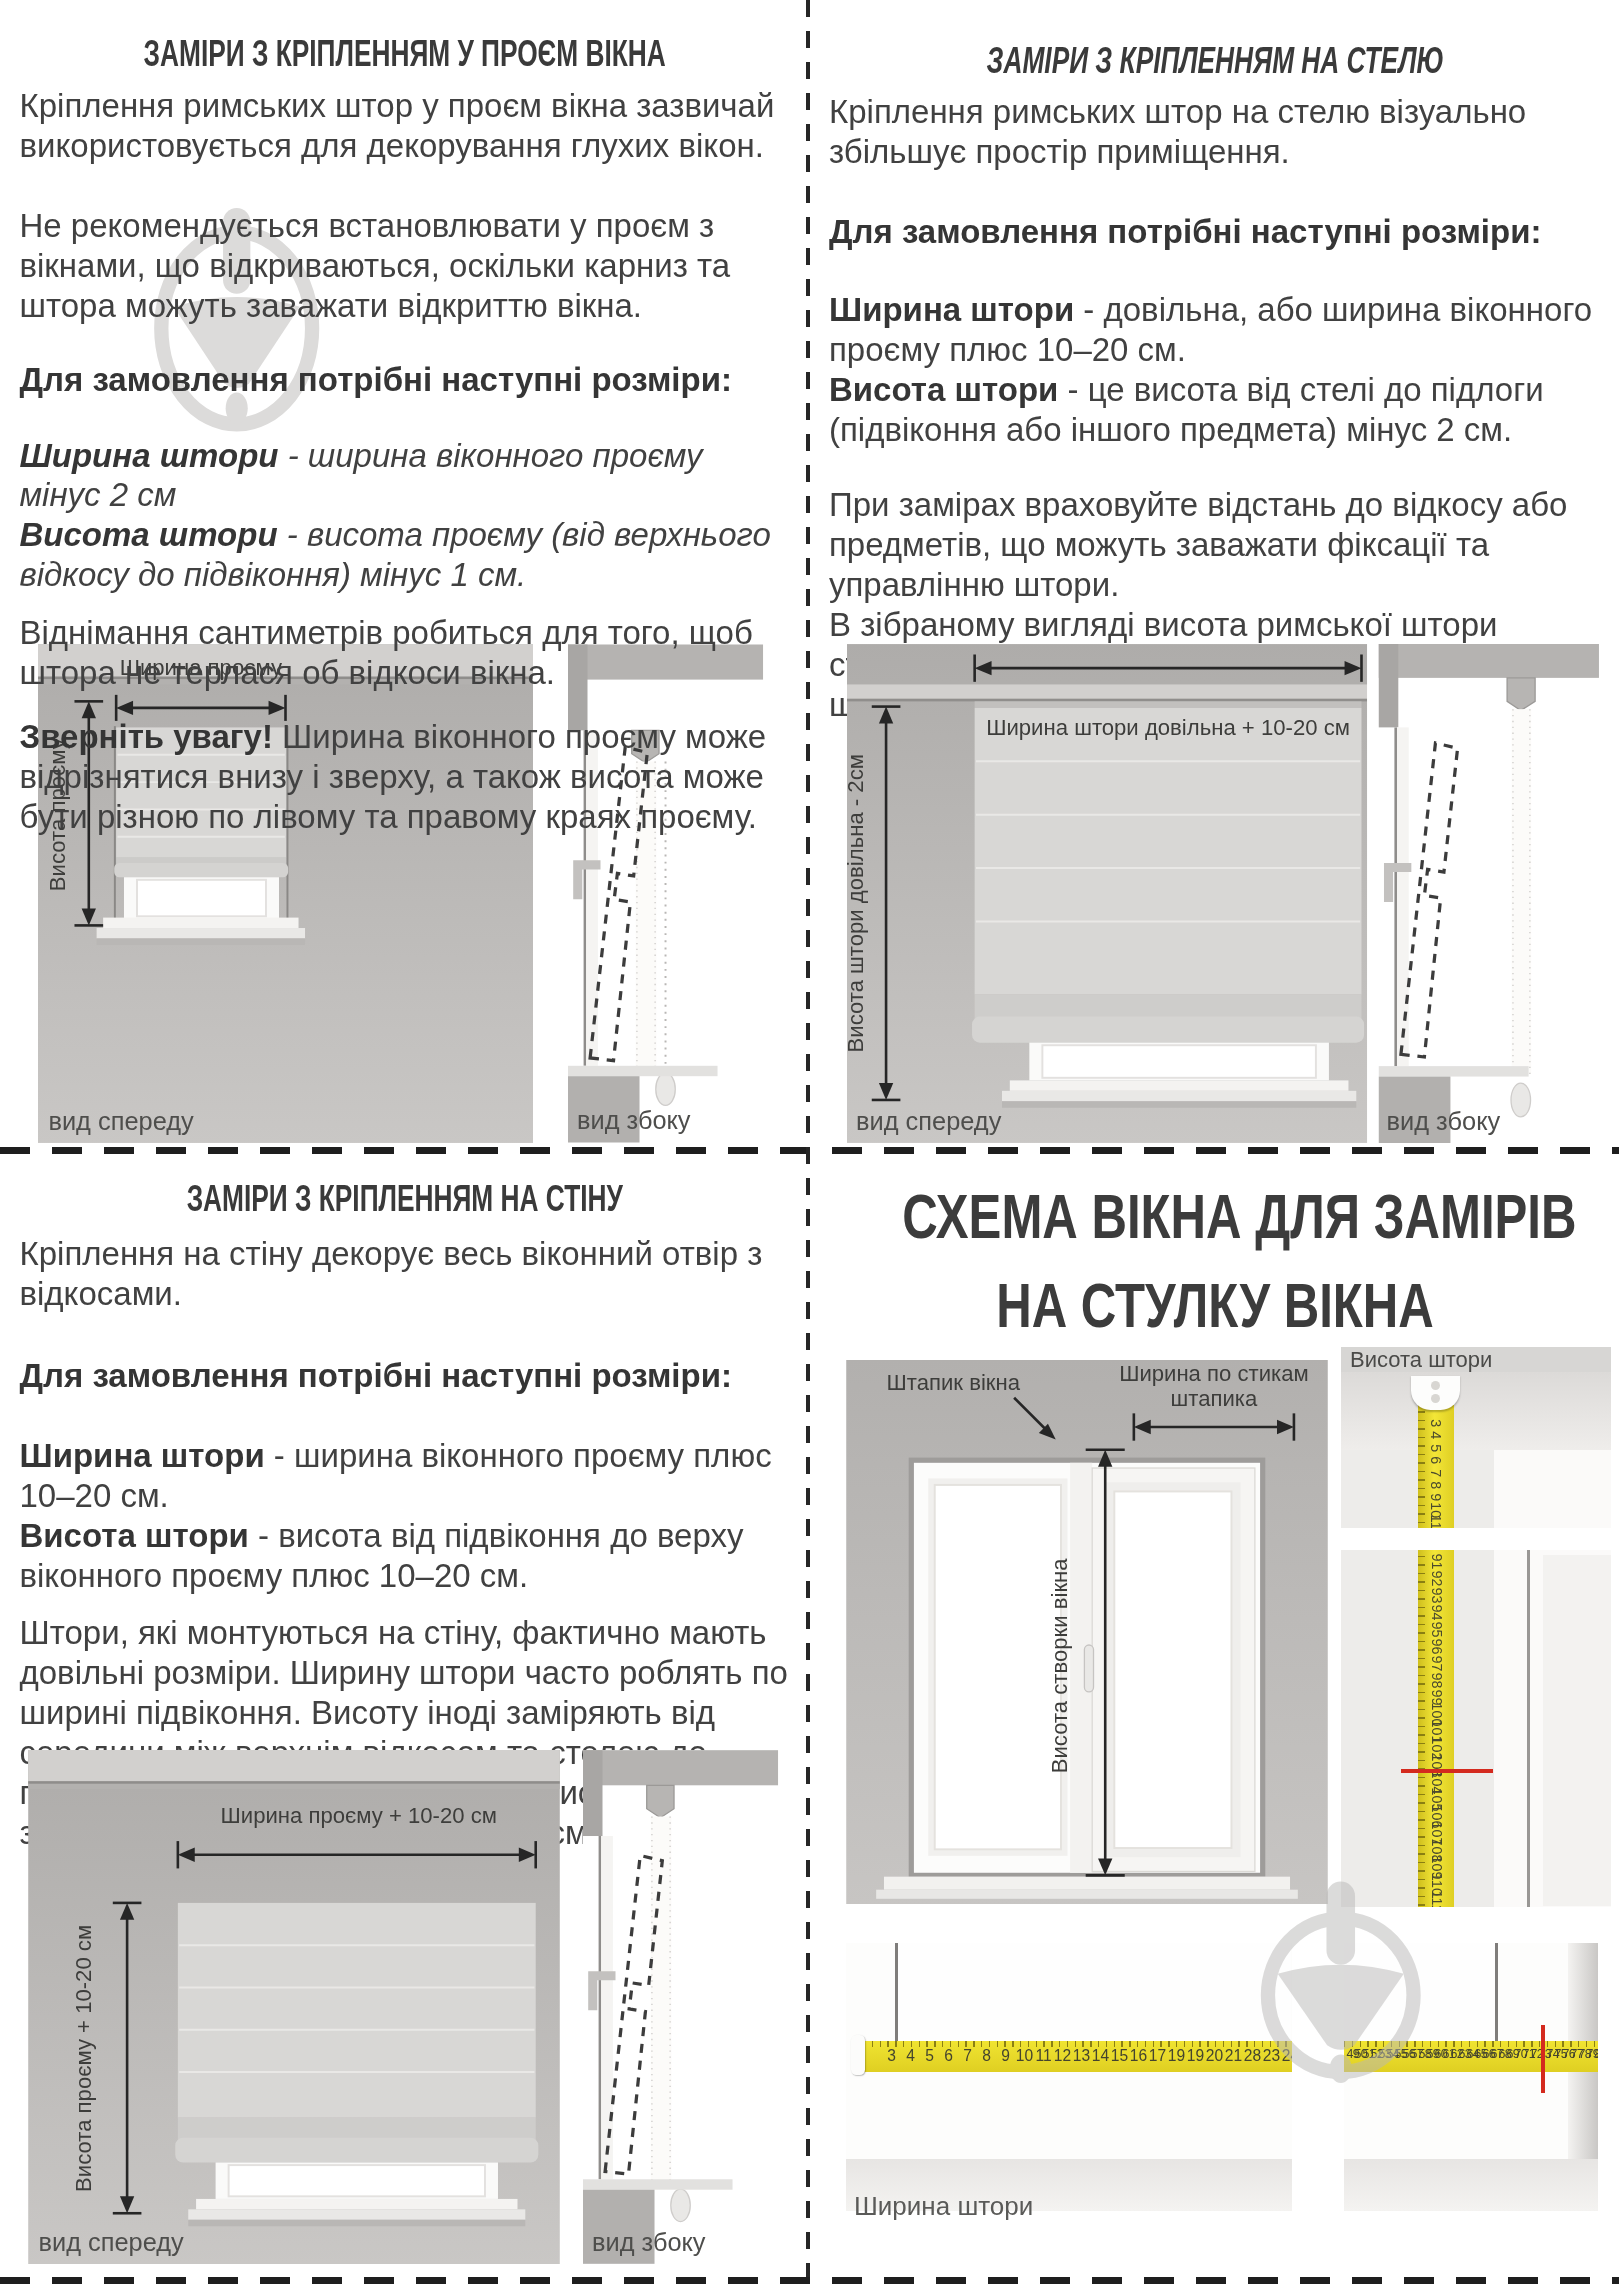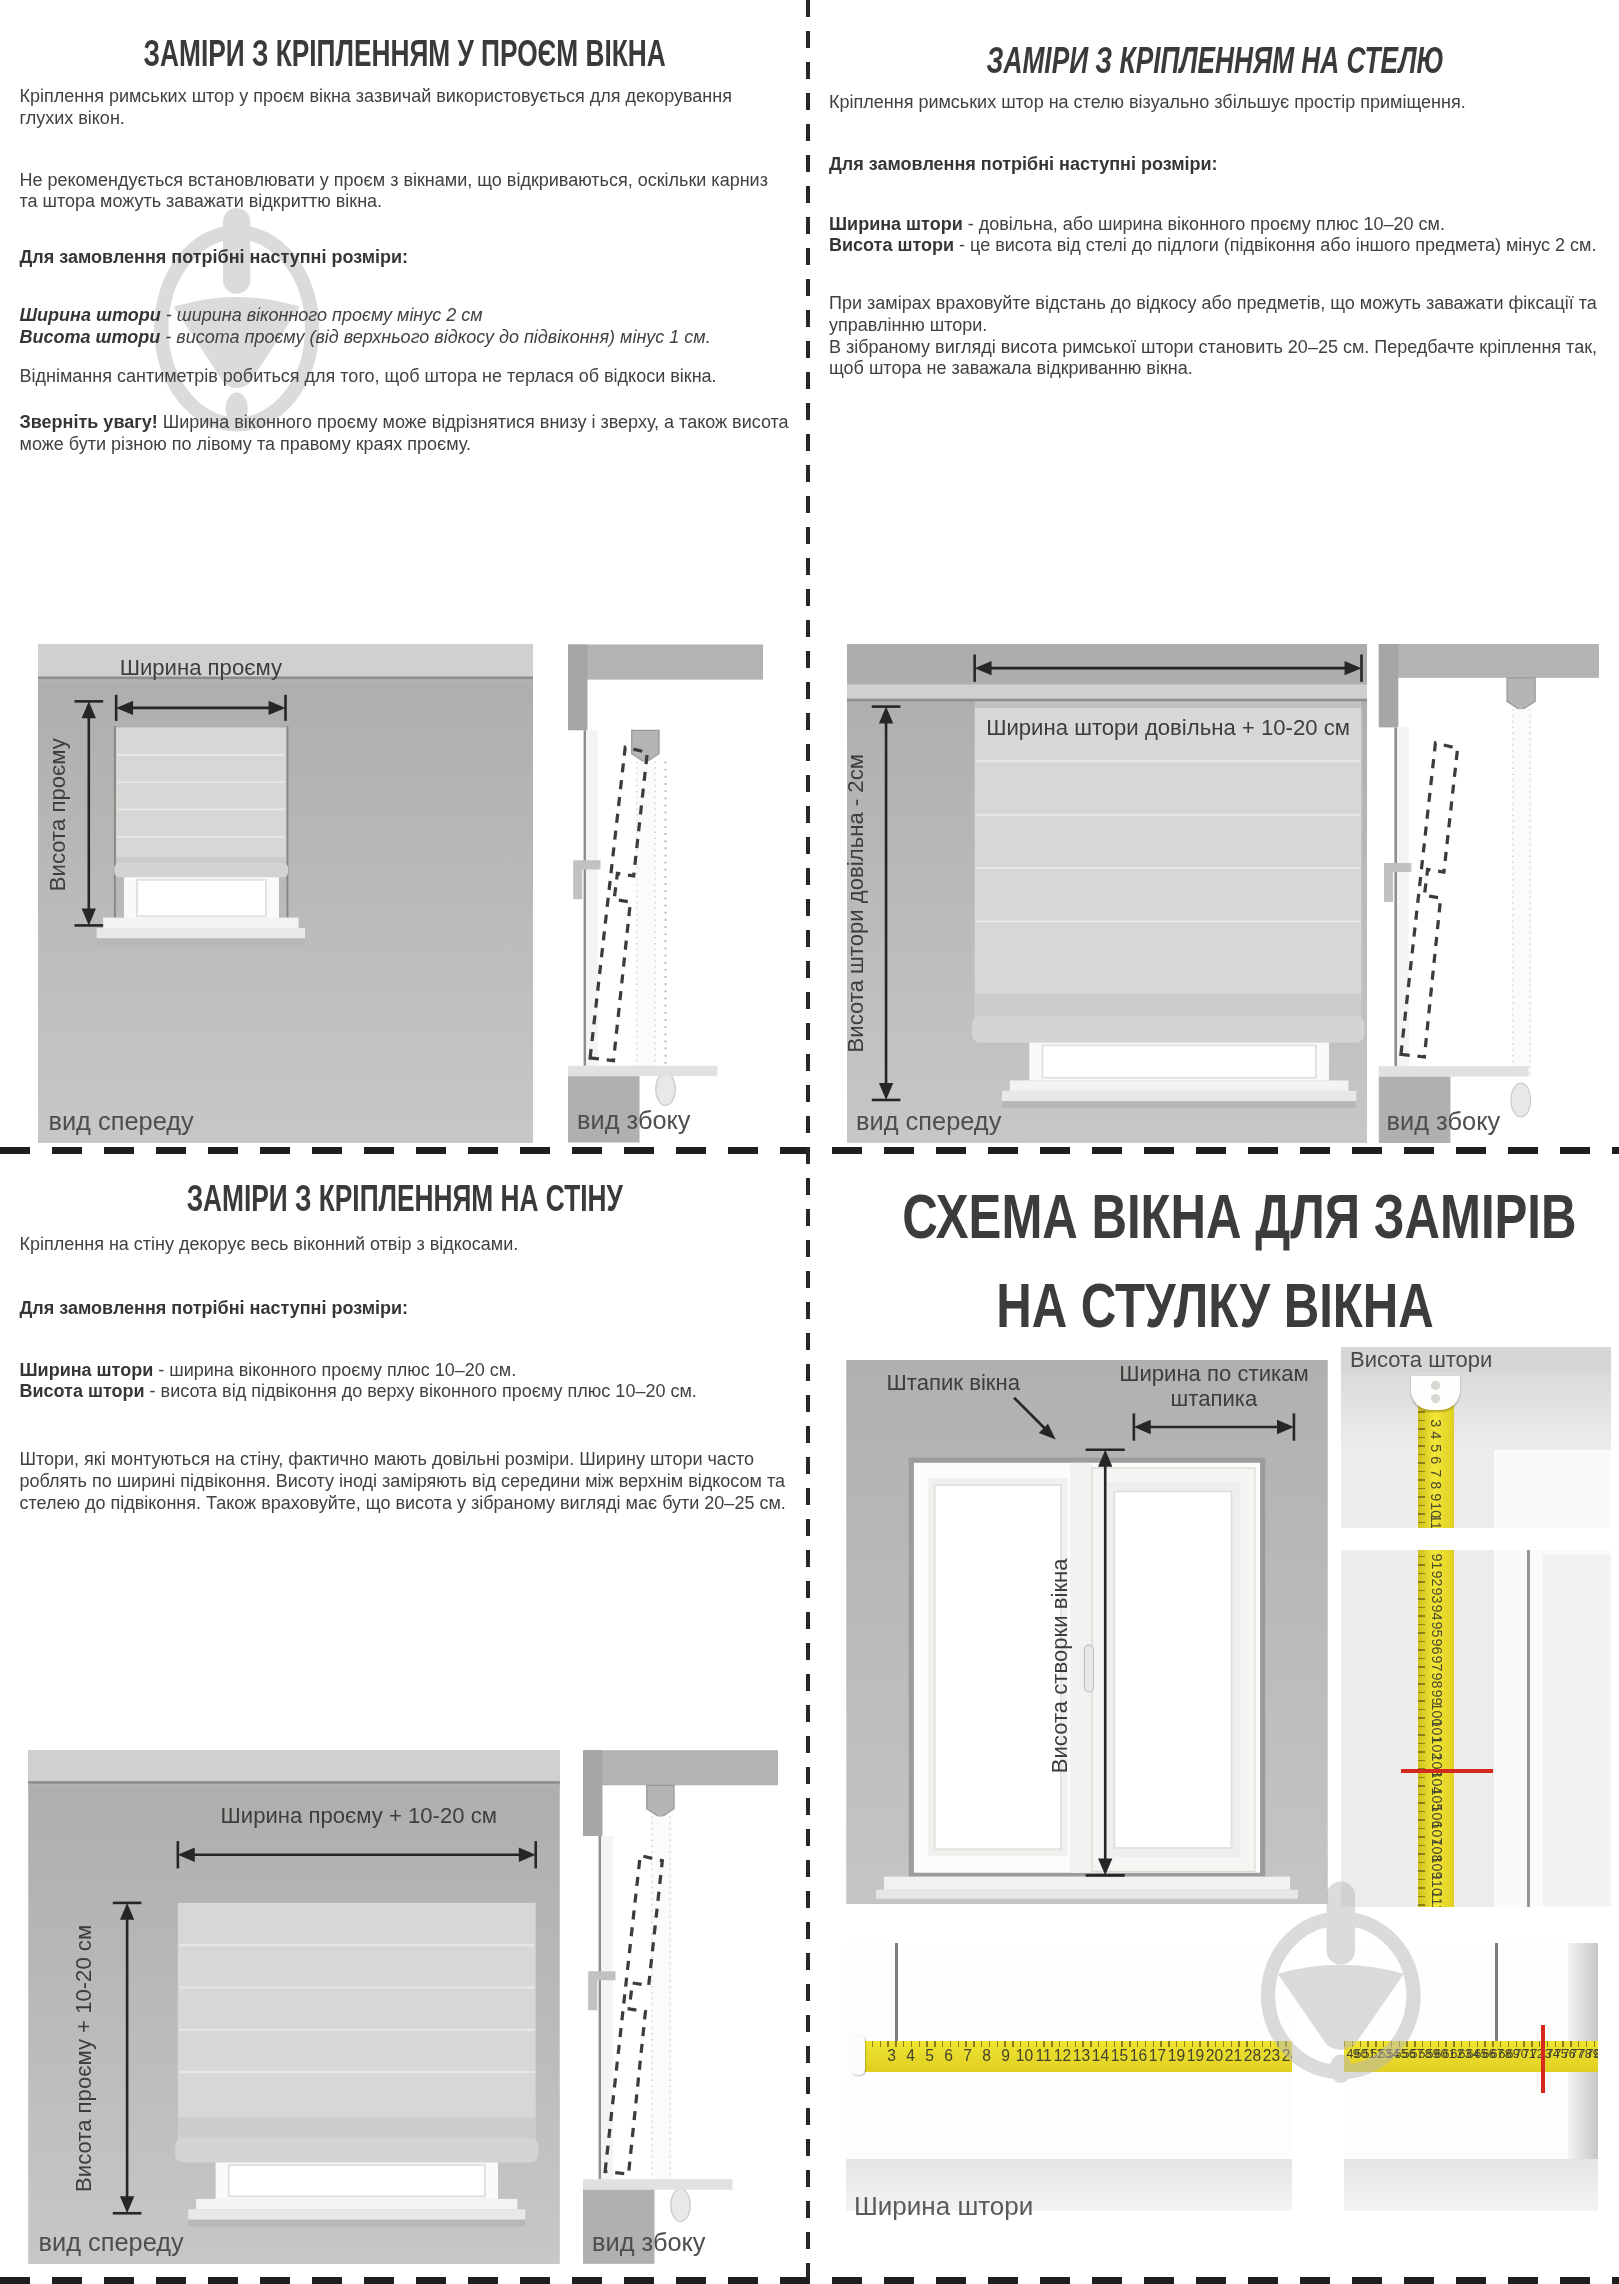--- a/index.html
+++ b/index.html
@@ -11,21 +11,21 @@
   .hdiv{position:absolute;left:0;width:1619px;height:7.2px;
         background:repeating-linear-gradient(to right,#1e1e1e 0 30px,transparent 30px 52px);}
   
   .qtitle{position:absolute;width:810px;text-align:center;font-weight:bold;color:#3a3a3a;}
   .qtitle>span{display:inline-block;transform:scaleX(.73);transform-origin:center;white-space:nowrap;
         font-size:36px;letter-spacing:0;}
   .bigtitle{position:absolute;left:814px;top:1172px;width:802px;text-align:center;
         font-weight:bold;color:#3c3c3c;line-height:1.42;}
   .bigtitle span{display:block;transform:scaleX(.78);transform-origin:center;white-space:nowrap;font-size:63px;}
   
-  .tblock{position:absolute;width:771px;font-size:18px;line-height:1.21;color:#414141;}
+  .tblock{position:absolute;width:771px;font-size:33px;line-height:1.21;color:#414141;}
   .tblock p{margin:0 0 36px 0;}
   .tblock p.tight{margin-bottom:0;}
   b{color:#353535;}
   
   .panel{position:absolute;}
   svg text{font-family:"Liberation Sans",sans-serif;}
   .viewlab{font-size:39px;fill:#4e4e4c;}
   .dimlab{font-size:34px;fill:#3d3d3b;}
   
   .vh-panel{position:absolute;left:1341px;top:1347px;width:270px;height:560px;background:#edecea;overflow:hidden;}
@@ -249,21 +249,21 @@
 
   <div class="hdiv" style="top:1147px;"></div>
   <div class="vdiv"></div>
 
   <div class="qtitle" style="left:0;top:1178px;">
     <span>ЗАМІРИ З КРІПЛЕННЯМ НА СТІНУ</span>
   </div>
   <div class="tblock" style="left:19.5px;top:1234px;">
     <p style="margin-bottom:42px;">Кріплення на стіну декорує весь віконний отвір з відкосами.</p>
     <p style="margin-bottom:40px;"><b>Для замовлення потрібні наступні розміри:</b></p>
-    <p style="margin-bottom:46px;"><b>Ширина штори</b><span> - ширина віконного проєму плюс 10–20 см.</span><br>
+    <p style="margin-bottom:18px;"><b>Ширина штори</b><span> - ширина віконного проєму плюс 10–20 см.</span><br>
       <b>Висота штори</b><span> - висота від підвіконня до верху віконного проєму плюс 10–20 см.</span></p>
     <p class="tight">Штори, які монтуються на стіну, фактично мають довільні розміри. Ширину штори часто роблять по ширині підвіконня. Висоту іноді заміряють від середини між верхнім відкосом та стелею до підвіконня. Також враховуйте, що висота у зібраному вигляді має бути 20–25 см.</p>
   </div>
 
   <svg class="panel" style="left:28px;top:1750px;" width="532" height="514" viewBox="0 0 817 790">
     <defs>
       <linearGradient id="wall3" x1="0" y1="0" x2="0" y2="1">
         <stop offset="0" stop-color="#aeacaa"></stop>
           <stop offset="1" stop-color="#c9c7c5"></stop>
       </linearGradient>

